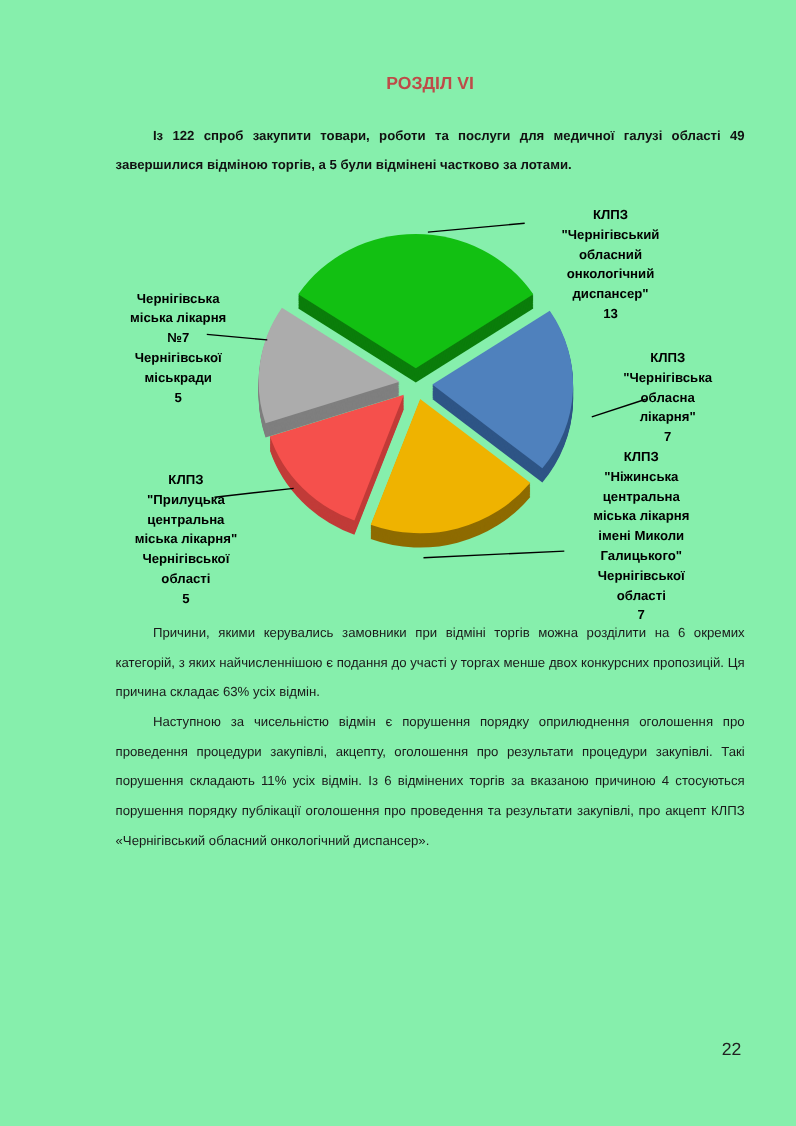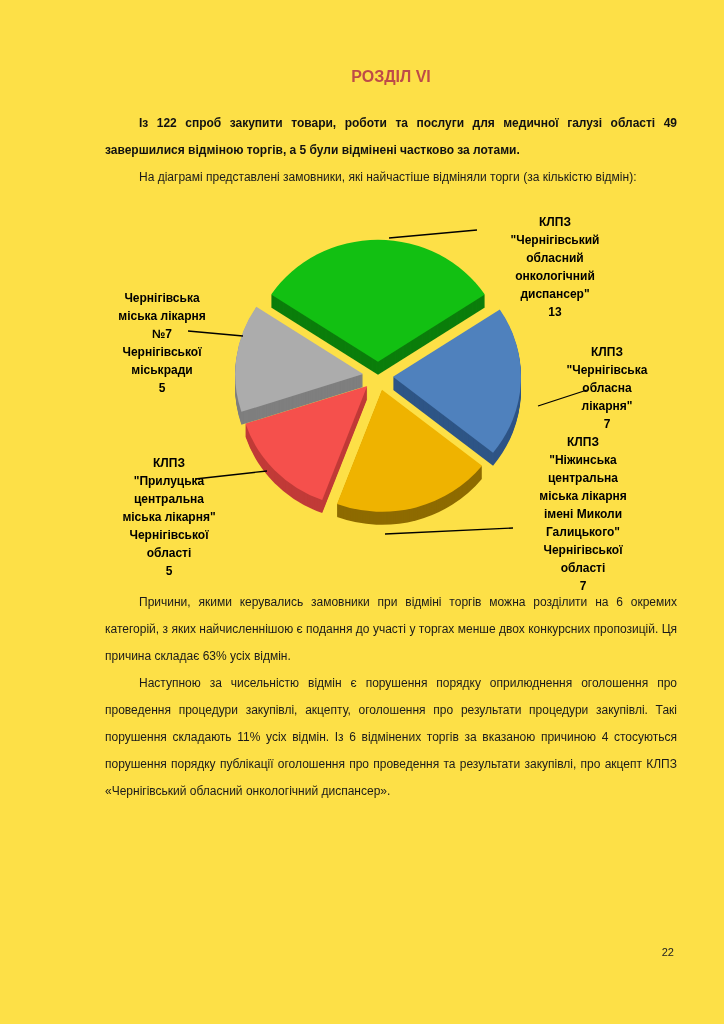--- a/index.html
+++ b/index.html
@@ -1,50 +1,49 @@
 <!DOCTYPE html>
 <html><head>
 <meta charset="utf-8">
 <style>
   html,body{margin:0;padding:0;background:#ffffff;}
   .page{
-    width:724px;height:1024px;position:relative;background:#fde047;
+    width:724px;height:1024px;position:relative;background:#86efac;
     font-family:"Liberation Sans",sans-serif;color:#1a1a1a;overflow:hidden;
     box-sizing:border-box;padding:66px 47px 0 105px;
   }
   .content{width:572px;}
   .title{ text-align:center;font-weight:bold;font-size:16px;line-height:22px;margin:0 0 22px 0;}
   .title div{margin:0;}
   p.body{ margin:0;font-size:12px;line-height:27px;text-align:justify;text-indent:34px;}
   p.bold{font-weight:bold;color:#111;}
   .chart-area{ position:relative;width:574px;height:398px;margin-left:-105px;}
   .chart-area svg{position:absolute;left:0;top:0;}
   .callout{
     position:absolute;width:170px;text-align:center;font-weight:bold;
     font-size:12px;line-height:18px;color:#000;white-space:pre-line;
   }
   .callout .val{display:block;}
   .co-green{left:470px;top:4px;}
   .co-blue{left:522px;top:134px;}
   .co-yellow{left:498px;top:224px;}
   .co-gray{left:77px;top:80px;}
   .co-red{left:84px;top:245px;}
-  .page-number{ position:absolute;right:50px;top:946px;font-size:11px;color:#222;}
+  .page-number{ position:absolute;right:50px;top:946px;font-size:16px;color:#222;}
 </style>
 </head>
 <body>
 
 <div class="page">
   <div class="content">
     <div class="title" style="color: rgb(190, 75, 72);">
       <div>РОЗДІЛ VI</div>
     </div>
 
     <p class="body bold">Із 122 спроб закупити товари, роботи та послуги для медичної галузі області 49 завершилися відміною торгів, а 5 були відмінені частково за лотами.</p>
-    <p class="body">На діаграмі представлені замовники, які найчастіше відміняли торги (за кількістю відмін):</p>
   </div>
 
   <div class="chart-area">
     <svg width="724" height="398" viewBox="0 0 724 398">
         <path d="M 378 183.703125 L 271.1746235236733 116.49369326284348 A 128 122 0 0 1 484.8253764763267 116.49369326284348 Z" fill="#0B7E0B"></path>
         <path d="M 378 182.703125 L 271.1746235236733 115.49369326284348 A 128 122 0 0 1 484.8253764763267 115.49369326284348 Z" fill="#0B7E0B"></path>
         <path d="M 378 181.703125 L 271.1746235236733 114.49369326284348 A 128 122 0 0 1 484.8253764763267 114.49369326284348 Z" fill="#0B7E0B"></path>
         <path d="M 378 180.703125 L 271.1746235236733 113.49369326284348 A 128 122 0 0 1 484.8253764763267 113.49369326284348 Z" fill="#0B7E0B"></path>
         <path d="M 378 179.703125 L 271.1746235236733 112.49369326284348 A 128 122 0 0 1 484.8253764763267 112.49369326284348 Z" fill="#0B7E0B"></path>
         <path d="M 378 178.703125 L 271.1746235236733 111.49369326284348 A 128 122 0 0 1 484.8253764763267 111.49369326284348 Z" fill="#0B7E0B"></path>

